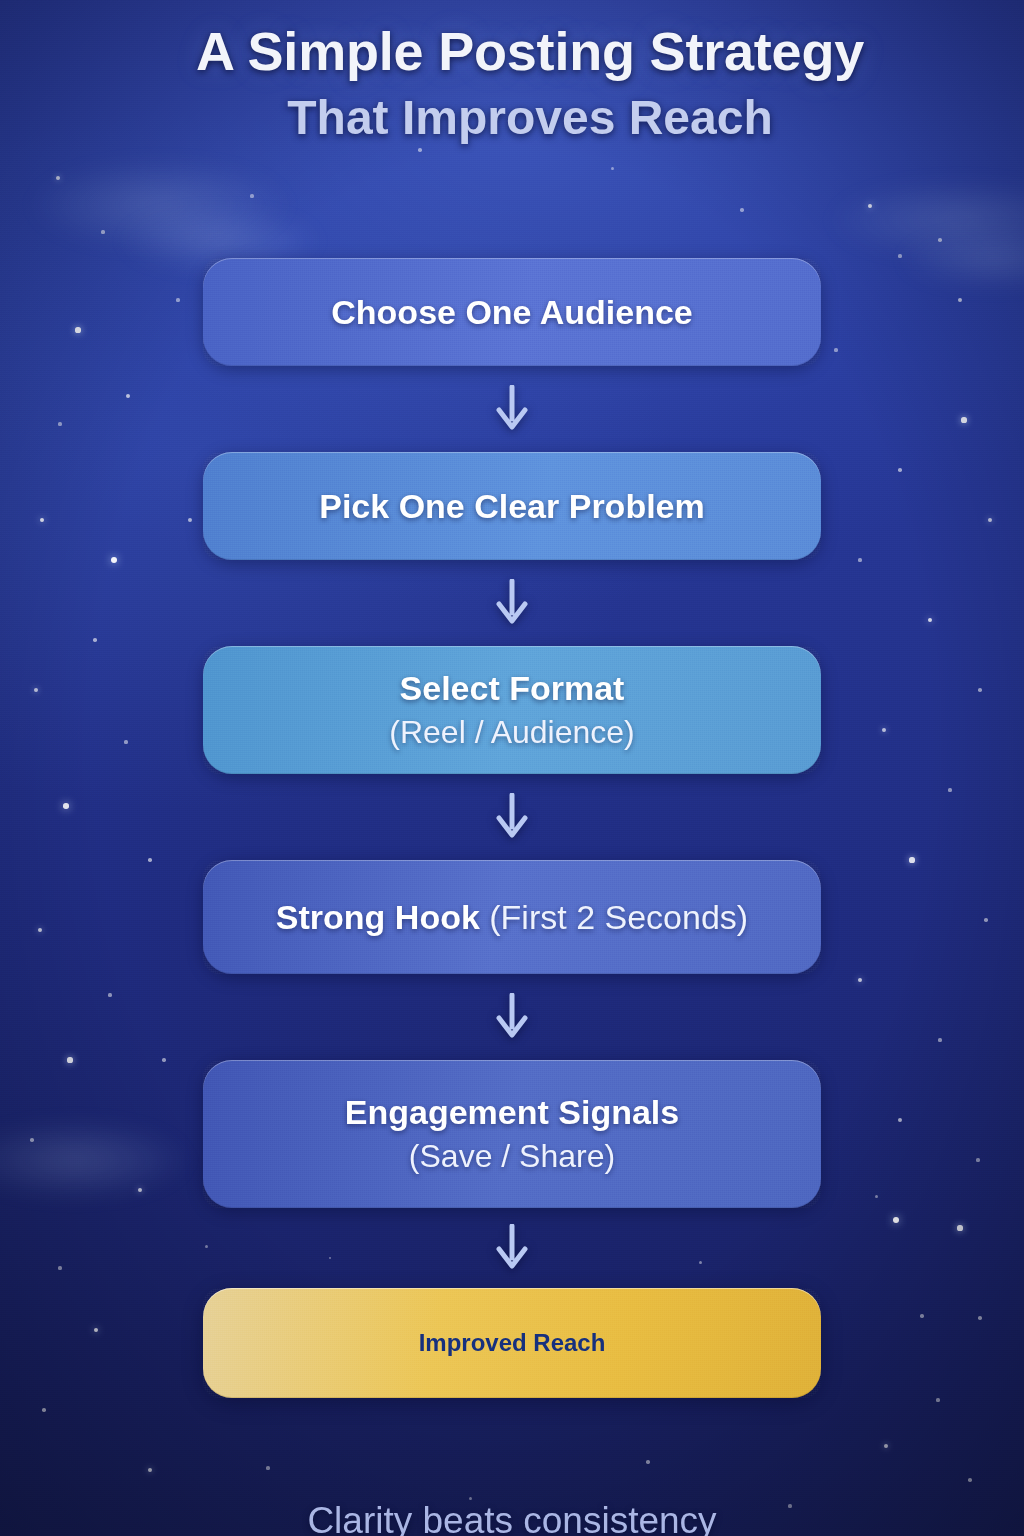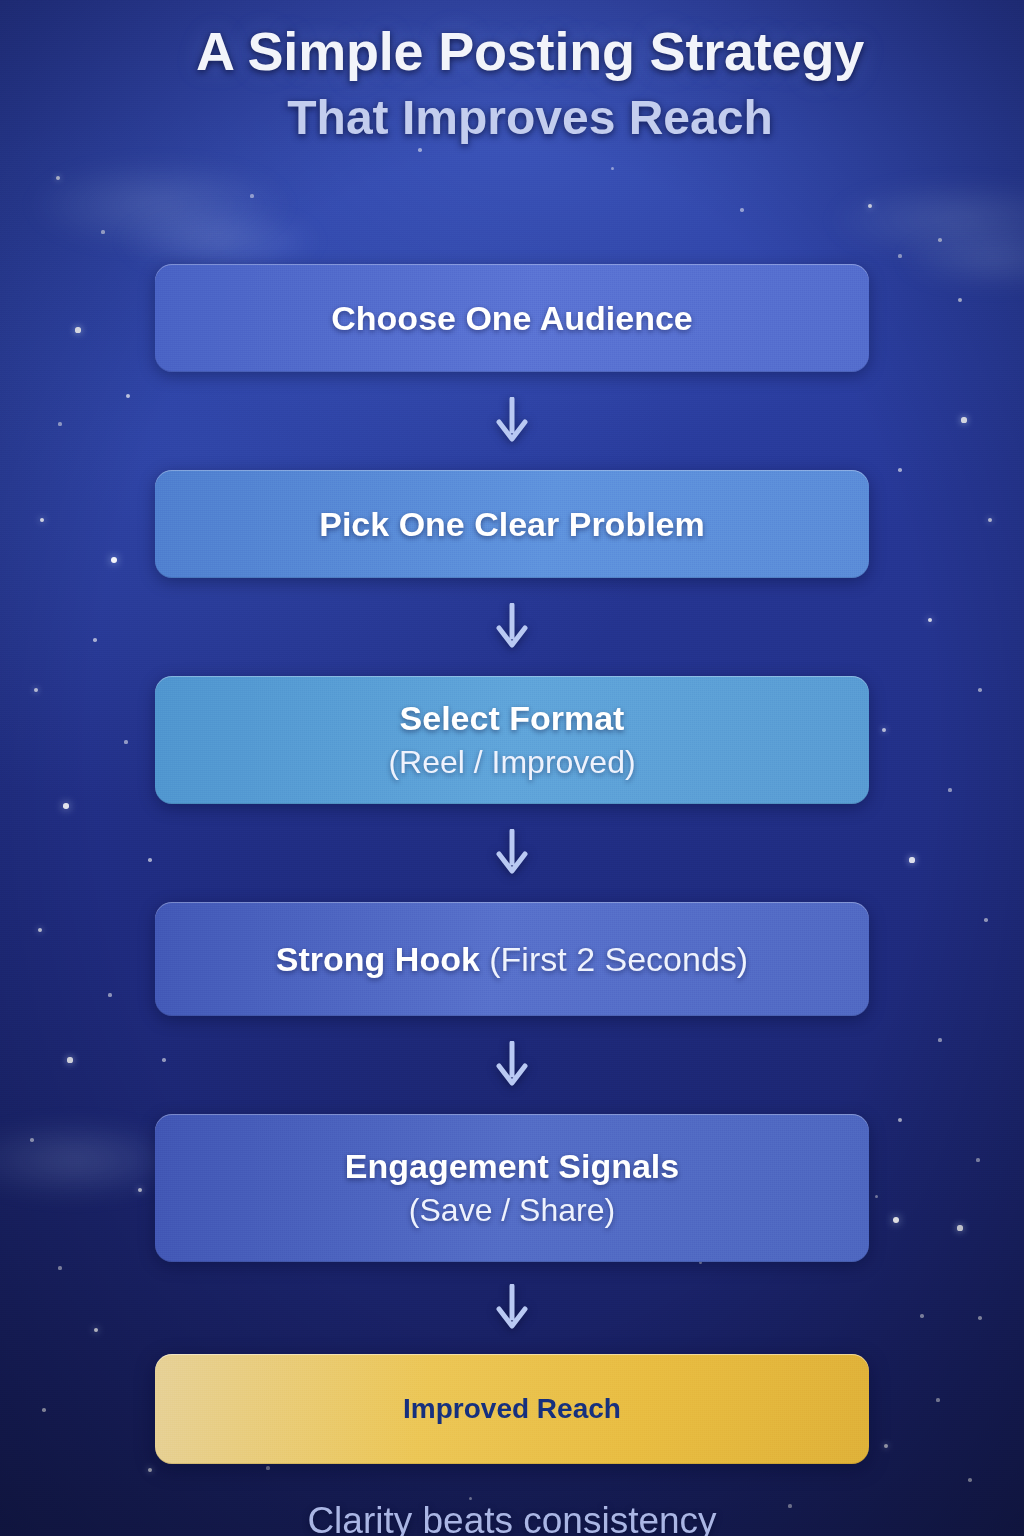--- a/index.html
+++ b/index.html
@@ -107,24 +107,24 @@
   #flow {
     position: absolute;
     top: 258px;
     left: 0;
     width: 1024px;
     z-index: 5;
   }
 
   .flow-step {
     position: relative;
-    width: 714px;
-    margin: 6px auto;
+    width: 618px;
+    margin: 0 auto;
     box-sizing: border-box;
-    border-radius: 17px;
+    border-radius: 29px;
     display: flex;
     flex-direction: column;
     align-items: center;
     justify-content: center;
     text-align: center;
     box-shadow:
       inset 0 1px 0 rgba(255,255,255,0.30),
       inset 0 -1px 0 rgba(0,0,0,0.10),
       0 4px 16px rgba(4,8,40,0.35);
   }
@@ -177,21 +177,21 @@
   .step-6 {
     height: 110px;
     background: linear-gradient(100deg, #e6d197 0%, #ecc655 38%, #e8bc41 68%, #dfb138 100%);
     box-shadow:
       inset 0 1px 0 rgba(255,255,255,0.48),
       inset 0 -1px 0 rgba(120,85,10,0.20),
       0 5px 20px rgba(4,8,40,0.40);
   }
   .step-6 .step-line1 {
     color: #16307e;
-    font-size: 28px;
+    font-size: 24px;
     text-shadow: none;
   }
 
   
   .flow-arrow {
     display: flex;
     align-items: center;
     justify-content: center;
     color: #b9c9f3;
   }
@@ -319,21 +319,21 @@
       <div class="step-line1">Pick One Clear Problem</div>
     </div>
     <div class="flow-arrow arrow-2">
       <svg width="34" height="48" viewBox="0 0 34 48" aria-hidden="true">
         <path d="M17 2 L17 34 M17 42 L4 25 M17 42 L30 25" fill="none" stroke="currentColor" stroke-width="5" stroke-linecap="round" stroke-linejoin="round"></path>
       </svg>
     </div>
 
     <div class="flow-step step-3">
       <div class="step-line1">Select Format</div>
-      <div class="step-line2">(Reel / Improved)</div>
+      <div class="step-line2">(Reel / Audience)</div>
     </div>
     <div class="flow-arrow arrow-3">
       <svg width="34" height="48" viewBox="0 0 34 48" aria-hidden="true">
         <path d="M17 2 L17 34 M17 42 L4 25 M17 42 L30 25" fill="none" stroke="currentColor" stroke-width="5" stroke-linecap="round" stroke-linejoin="round"></path>
       </svg>
     </div>
 
     <div class="flow-step step-4">
       <div class="step-inline">
         <span class="bold">Strong Hook</span><span>&nbsp;</span><span class="light">(First 2 Seconds)</span>

